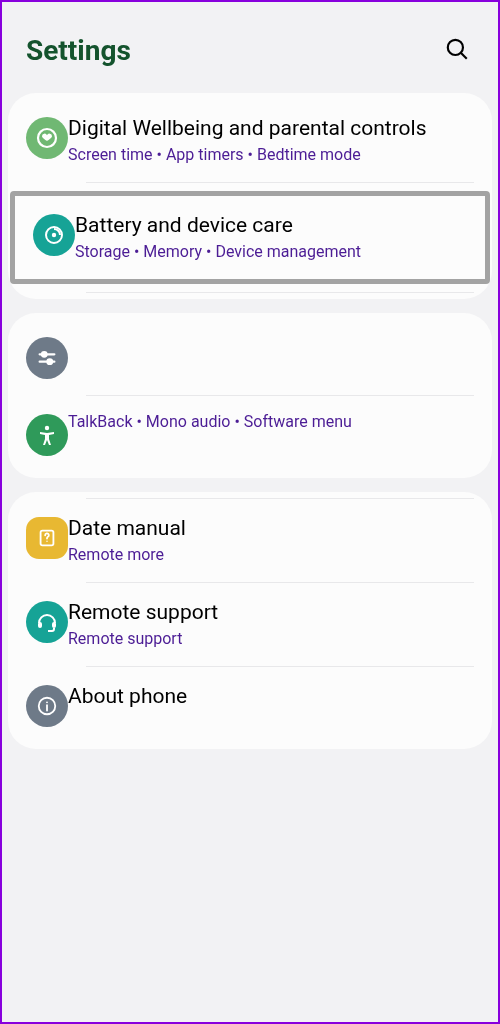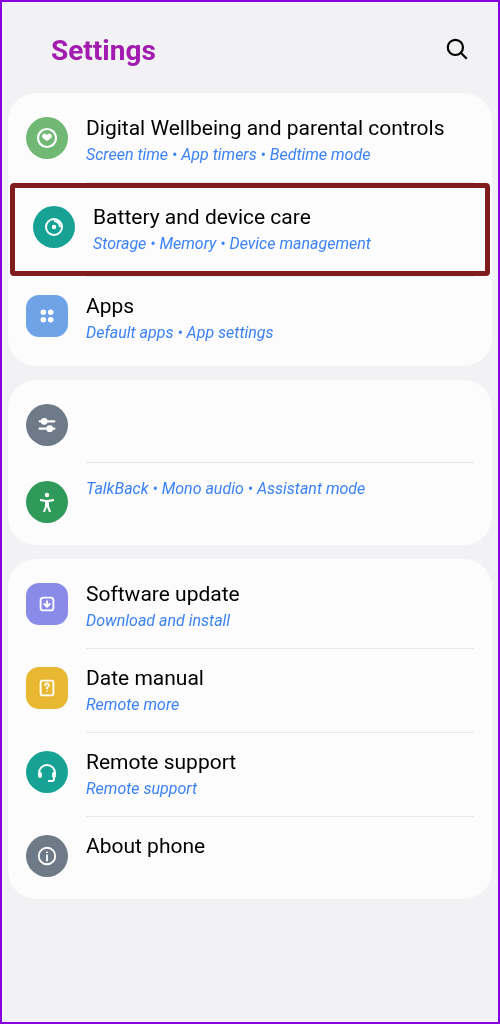--- a/index.html
+++ b/index.html
@@ -17,46 +17,44 @@
     }
     .header {
       display: flex;
       justify-content: space-between;
       align-items: center;
       padding: 24px 18px 24px 18px;
     }
     .header-title {
       font-size: 28px;
       font-weight: 700;
-      color: #a21caf;
-      margin-left: 25px;
+      color: #14532d;
     }
     .search-btn {
       background: none;
       border: none;
       padding: 4px;
       cursor: pointer;
     }
     .card {
       background: #fcfcfc;
       border-radius: 28px;
       margin-bottom: 14px;
       padding: 6px 0;
     }
     .item {
       display: flex;
       align-items: flex-start;
       padding: 16px 18px;
-      gap: 18px;
       cursor: pointer;
     }
     .item.highlighted {
-      border: 5px solid #7f1d1d;
+      border: 5px solid #a3a3a3;
       border-radius: 4px;
-      margin: 0 2px;
+      margin: 8px 2px;
     }
     .icon-wrap {
       width: 42px;
       height: 42px;
       border-radius: 50%;
       display: flex;
       align-items: center;
       justify-content: center;
       flex-shrink: 0;
       margin-top: 2px;
@@ -78,23 +76,22 @@
       gap: 4px;
     }
     .item-title {
       font-size: 21px;
       font-weight: 400;
       color: #000;
       line-height: 1.25;
     }
     .item-sub {
       font-size: 16px;
-      color: #3b82f6;
+      color: #4c1d95;
       line-height: 1.3;
-      font-style: italic;
     }
     .divider {
       height: 1px;
       background: #e8e8ea;
       margin-left: 78px;
       margin-right: 18px;
     }
   </style>
 </head>
 <body>
@@ -131,34 +128,20 @@
             <path d="M12 6 a6 6 0 0 1 6 6"></path>
             <circle cx="12" cy="12" r="2.2" fill="#fff" stroke="none"></circle>
           </svg>
       </div>
       <div class="item-text">
         <div class="item-title">Battery and device care</div>
         <div class="item-sub">Storage  •  Memory  •  Device management</div>
       </div>
     </div>
     <div class="divider"></div>
-    <div class="item">
-      <div class="icon-squircle" style="background:#6fa3e8">
-        <svg width="22" height="22" viewBox="0 0 24 24" fill="#fff">
-            <circle cx="8" cy="8" r="3"></circle>
-            <circle cx="16" cy="8" r="3"></circle>
-            <circle cx="8" cy="16" r="3"></circle>
-            <circle cx="16" cy="16" r="3"></circle>
-          </svg>
-      </div>
-      <div class="item-text">
-        <div class="item-title">Apps</div>
-        <div class="item-sub">Default apps  •  App settings</div>
-      </div>
-    </div>
   </div>
 
   <div class="card">
     <div class="item">
       <div class="icon-wrap" style="background:#6e7a88">
         <svg width="22" height="22" viewBox="0 0 24 24" fill="none" stroke="#fff" stroke-width="2.5" stroke-linecap="round">
             <line x1="4" y1="8" x2="20" y2="8"></line>
             <line x1="4" y1="16" x2="20" y2="16"></line>
             <circle cx="9" cy="8" r="2.5" fill="#fff"></circle>
             <circle cx="15" cy="16" r="2.5" fill="#fff"></circle>
@@ -167,38 +150,26 @@
     </div>
     <div class="divider"></div>
     <div class="item">
       <div class="icon-wrap" style="background:#2f9a5a">
         <svg width="24" height="24" viewBox="0 0 24 24" fill="#fff">
             <circle cx="12" cy="5" r="2.2"></circle>
             <path d="M5 9 l7 1 7-1 v2 l-5 1 v4 l2 6 h-2 l-2-5 -2 5 h-2 l2-6 v-4 l-5-1 z"></path>
           </svg>
       </div>
       <div class="item-text">
-        <div class="item-sub">TalkBack  •  Mono audio  •  Assistant mode</div>
+        <div class="item-sub">TalkBack  •  Mono audio  •  Software menu</div>
       </div>
     </div>
   </div>
 
   <div class="card">
-    <div class="item">
-      <div class="icon-squircle" style="background:#8a8ae8">
-        <svg width="22" height="22" viewBox="0 0 24 24" fill="none" stroke="#fff" stroke-width="2">
-            <rect x="5" y="5" width="14" height="14" rx="3"></rect>
-            <path d="M12 9 v6 M9 12 l3 3 3-3" stroke-linecap="round" stroke-linejoin="round"></path>
-          </svg>
-      </div>
-      <div class="item-text">
-        <div class="item-title">Software update</div>
-        <div class="item-sub">Download and install</div>
-      </div>
-    </div>
     <div class="divider"></div>
     <div class="item">
       <div class="icon-squircle" style="background:#e8b832">
         <svg width="22" height="22" viewBox="0 0 24 24" fill="none" stroke="#fff" stroke-width="2">
             <rect x="5" y="4" width="14" height="16" rx="2"></rect>
             <path d="M10 9 a2 2 0 1 1 3 1.7 c-.8.5-1 1-1 1.8" stroke-linecap="round"></path>
             <circle cx="12" cy="15.5" r="0.8" fill="#fff" stroke="none"></circle>
           </svg>
       </div>
       <div class="item-text">

